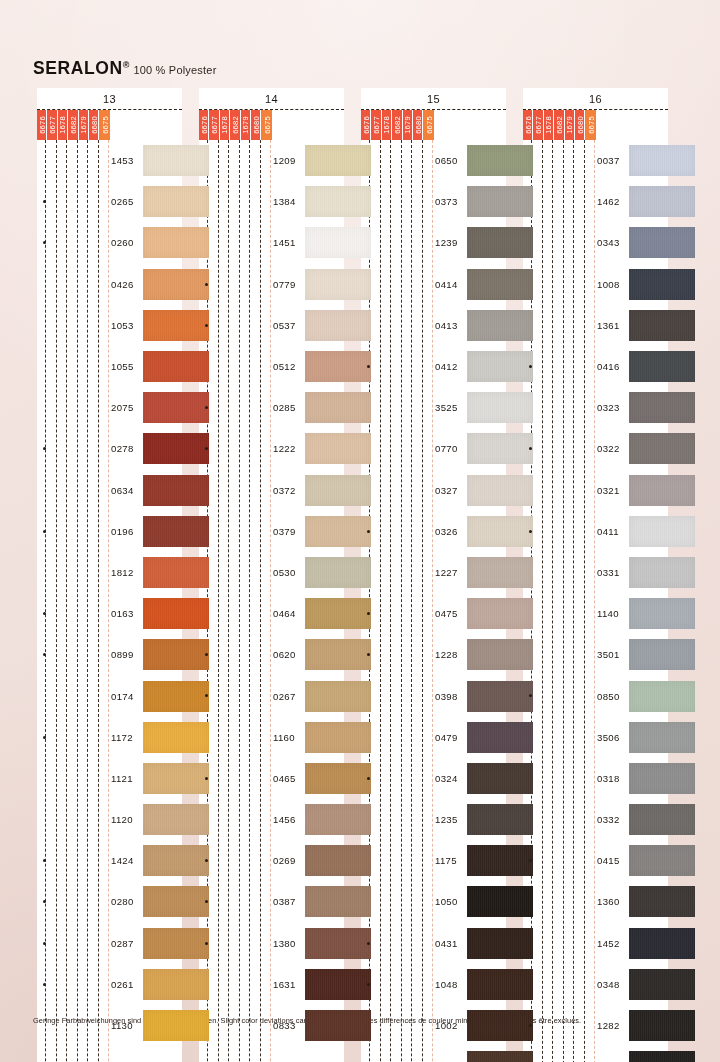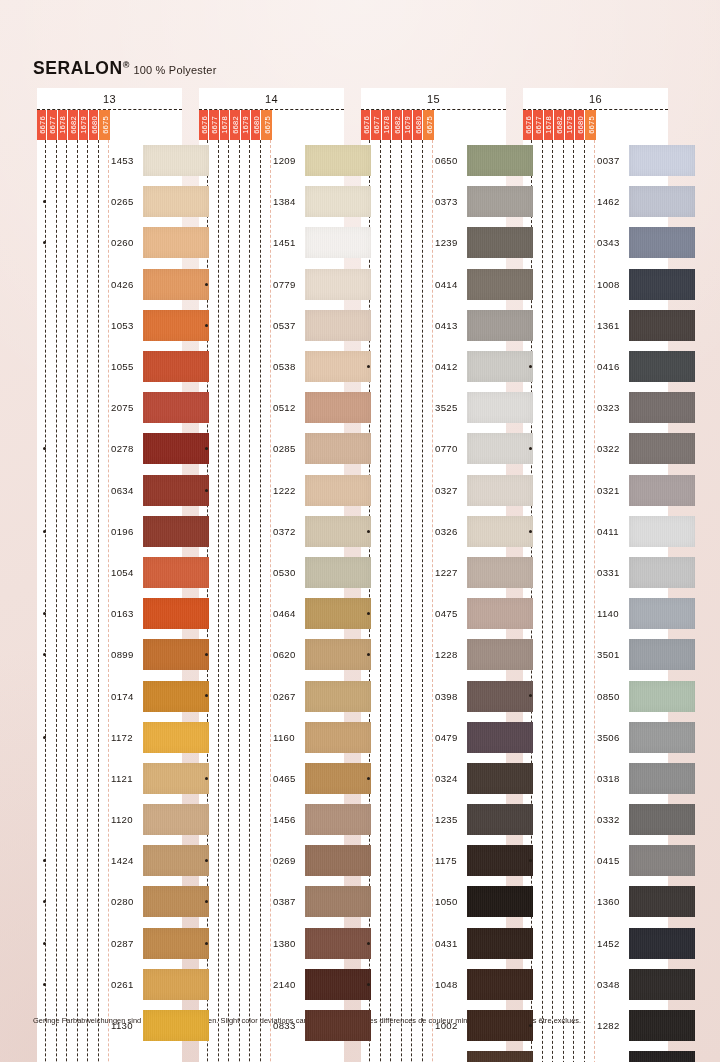--- a/index.html
+++ b/index.html
@@ -256,21 +256,21 @@
             <div class="row">
               <div class="num">0634</div>
               <div class="swatch" style="background: rgb(148, 57, 43);"></div>
             </div>
             <div class="row">
               <div class="bullet" style="left: 5.5px; top: 19px;"></div>
               <div class="num">0196</div>
               <div class="swatch" style="background: rgb(142, 59, 45);"></div>
             </div>
             <div class="row">
-              <div class="num">1054</div>
+              <div class="num">1812</div>
               <div class="swatch" style="background: rgb(209, 96, 59);"></div>
             </div>
             <div class="row">
               <div class="bullet" style="left: 5.5px; top: 19px;"></div>
               <div class="num">0163</div>
               <div class="swatch" style="background: rgb(212, 83, 31);"></div>
             </div>
             <div class="row">
               <div class="bullet" style="left: 5.5px; top: 19px;"></div>
               <div class="num">0899</div>
@@ -372,42 +372,42 @@
               <div class="bullet" style="left: 5.5px; top: 19px;"></div>
               <div class="num">0779</div>
               <div class="swatch" style="background: rgb(232, 220, 206);"></div>
             </div>
             <div class="row">
               <div class="bullet" style="left: 5.5px; top: 19px;"></div>
               <div class="num">0537</div>
               <div class="swatch" style="background: rgb(224, 205, 189);"></div>
             </div>
             <div class="row">
-              <div class="num">0538</div>
-              <div class="swatch" style="background: rgb(227, 200, 174);"></div>
-            </div>
-            <div class="row">
               <div class="num">0512</div>
               <div class="swatch" style="background: rgb(204, 159, 134);"></div>
             </div>
             <div class="row">
               <div class="bullet" style="left: 5.5px; top: 19px;"></div>
               <div class="num">0285</div>
               <div class="swatch" style="background: rgb(211, 180, 155);"></div>
             </div>
             <div class="row">
               <div class="bullet" style="left: 5.5px; top: 19px;"></div>
               <div class="num">1222</div>
               <div class="swatch" style="background: rgb(221, 193, 165);"></div>
             </div>
             <div class="row">
               <div class="num">0372</div>
               <div class="swatch" style="background: rgb(211, 198, 174);"></div>
             </div>
             <div class="row">
+              <div class="num">0379</div>
+              <div class="swatch" style="background: rgb(215, 187, 156);"></div>
+            </div>
+            <div class="row">
               <div class="num">0530</div>
               <div class="swatch" style="background: rgb(197, 191, 168);"></div>
             </div>
             <div class="row">
               <div class="num">0464</div>
               <div class="swatch" style="background: rgb(189, 154, 94);"></div>
             </div>
             <div class="row">
               <div class="bullet" style="left: 5.5px; top: 19px;"></div>
               <div class="num">0620</div>
@@ -440,21 +440,21 @@
               <div class="bullet" style="left: 5.5px; top: 19px;"></div>
               <div class="num">0387</div>
               <div class="swatch" style="background: rgb(160, 126, 103);"></div>
             </div>
             <div class="row">
               <div class="bullet" style="left: 5.5px; top: 19px;"></div>
               <div class="num">1380</div>
               <div class="swatch" style="background: rgb(125, 82, 67);"></div>
             </div>
             <div class="row">
-              <div class="num">2140</div>
+              <div class="num">1631</div>
               <div class="swatch" style="background: rgb(78, 40, 31);"></div>
             </div>
             <div class="row">
               <div class="num">0833</div>
               <div class="swatch" style="background: rgb(93, 52, 40);"></div>
             </div>
           </div>
         </div>
       </div>
       <div class="column">

